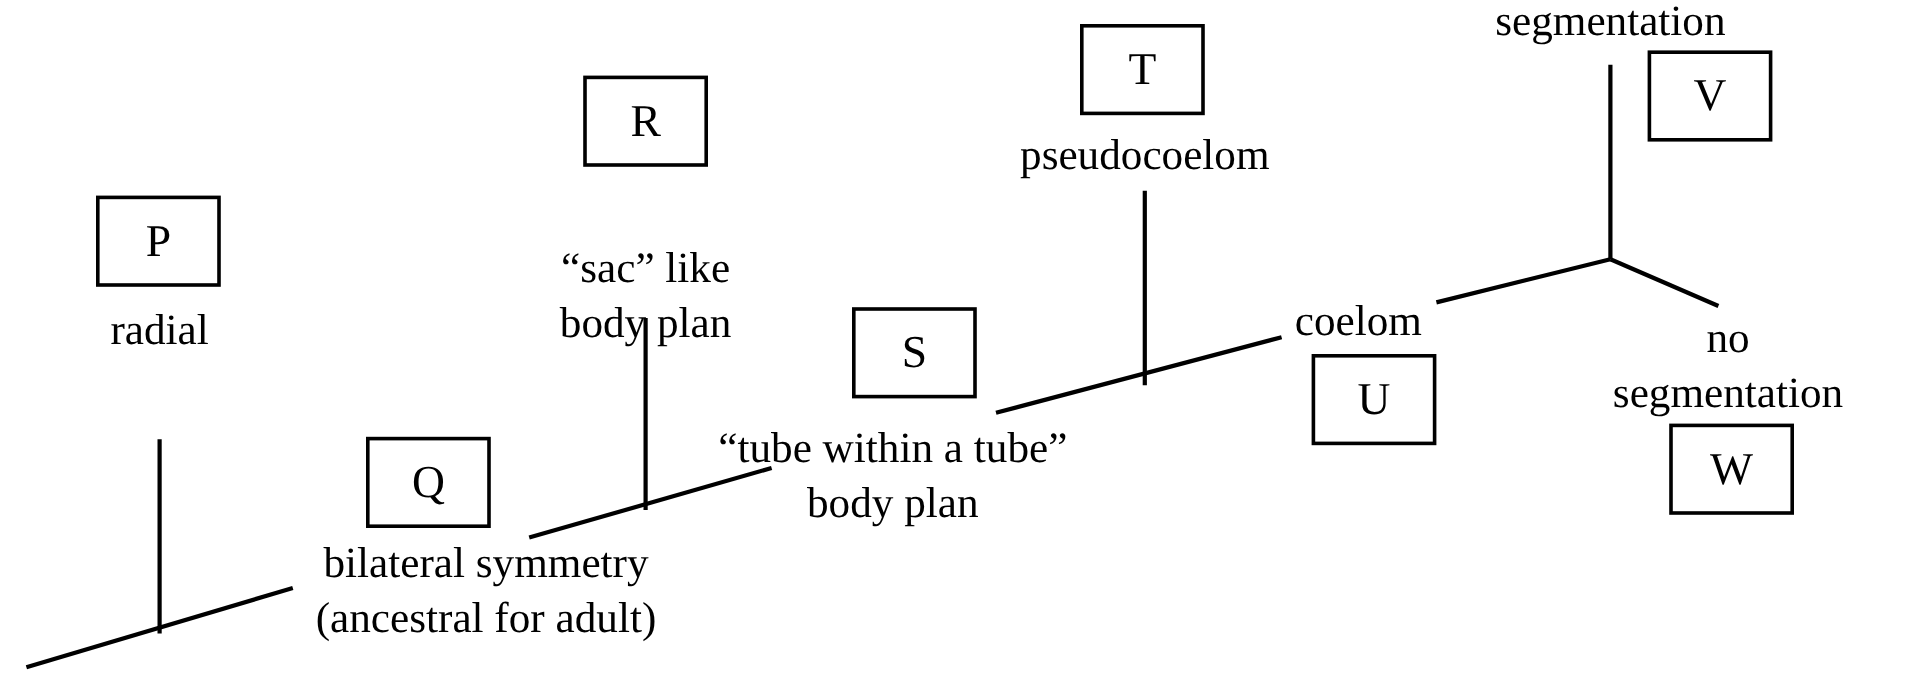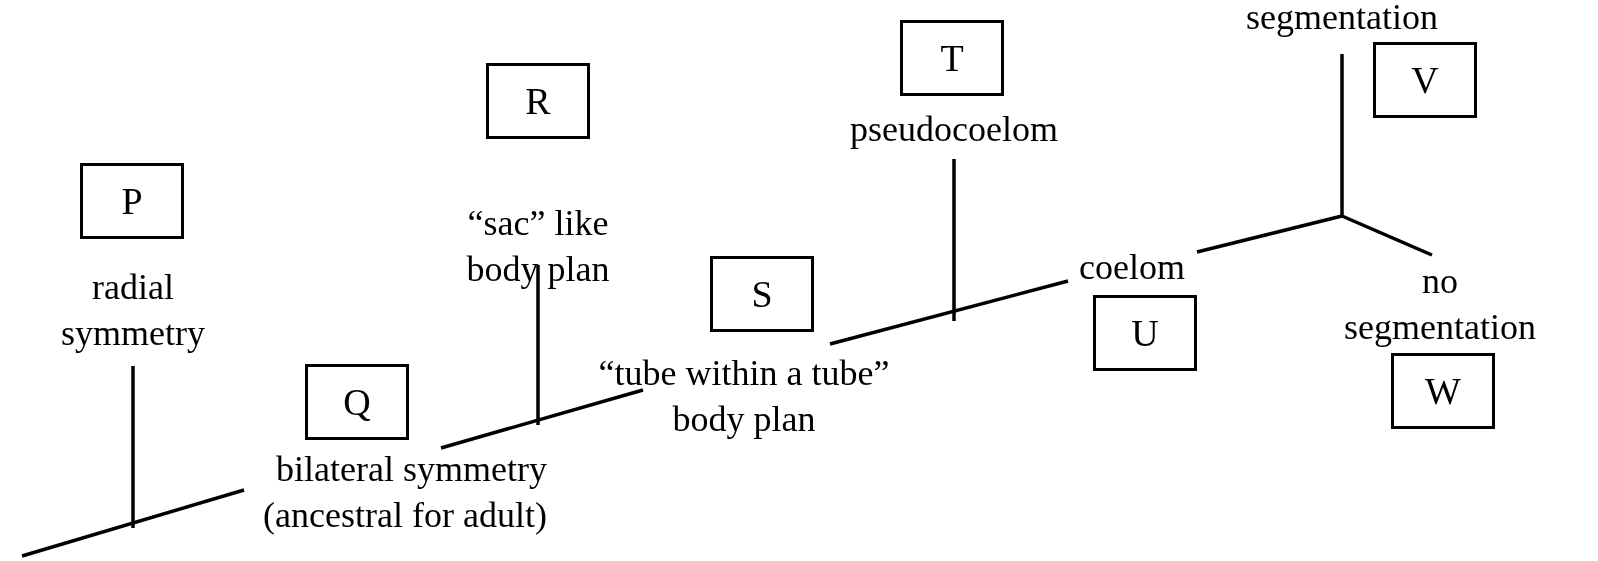--- a/index.html
+++ b/index.html
@@ -38,25 +38,24 @@
 
   <div class="box" style="left:80px;top:163px;">P</div>
   <div class="box" style="left:305px;top:364px;">Q</div>
   <div class="box" style="left:486px;top:63px;">R</div>
   <div class="box" style="left:710px;top:256px;">S</div>
   <div class="box" style="left:900px;top:20px;">T</div>
   <div class="box" style="left:1093px;top:295px;">U</div>
   <div class="box" style="left:1373px;top:42px;">V</div>
   <div class="box" style="left:1391px;top:353px;">W</div>
 
-  <div class="lbl" style="left:133px;top:252px;margin-top:12px;">
+  <div class="lbl" style="left:133px;top:252px;">
     <div>radial</div>
-    <div>symmetry</div>
   </div>
-  <div class="lbl" style="left:405px;top:446px;text-align:right;">
+  <div class="lbl" style="left:405px;top:446px;">
     <div>bilateral symmetry</div>
     <div>(ancestral for adult)</div>
   </div>
   <div class="lbl" style="left:538px;top:152px;margin-top:48px;">
     <div>“sac” like</div>
     <div>body plan</div>
   </div>
   <div class="lbl" style="left:744px;top:350px;">
     <div>“tube within a tube”</div>
     <div>body plan</div>

